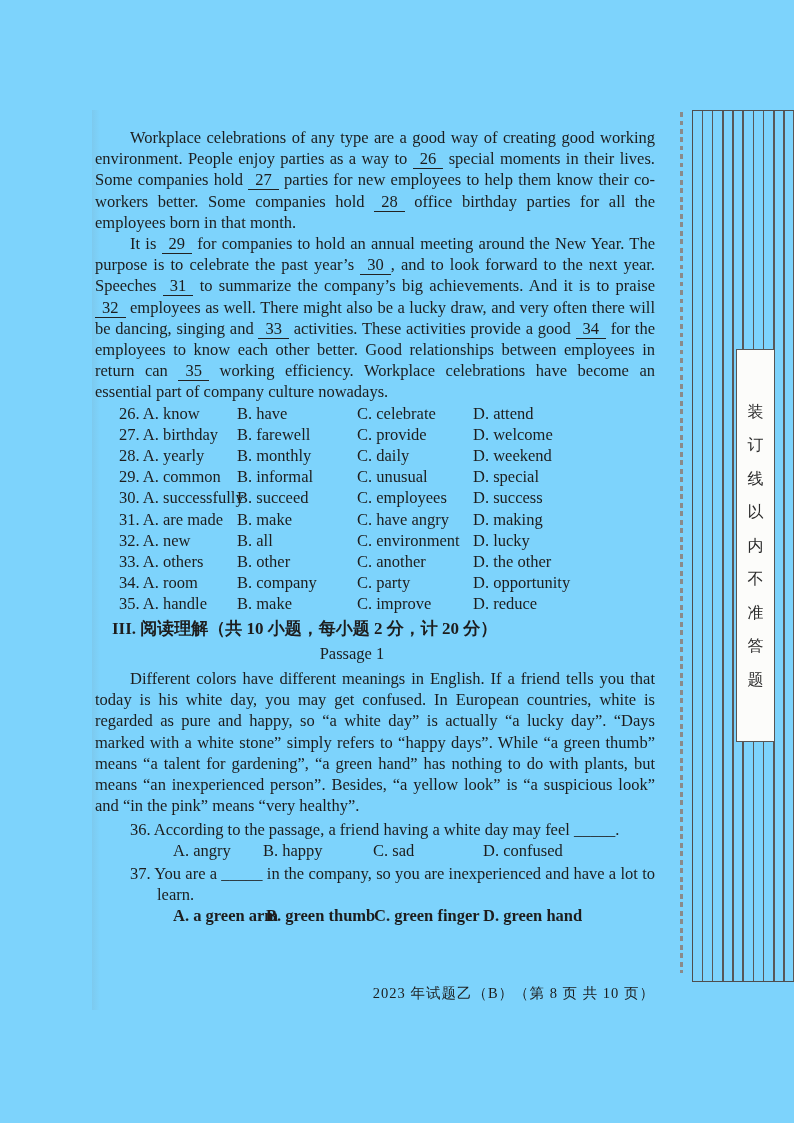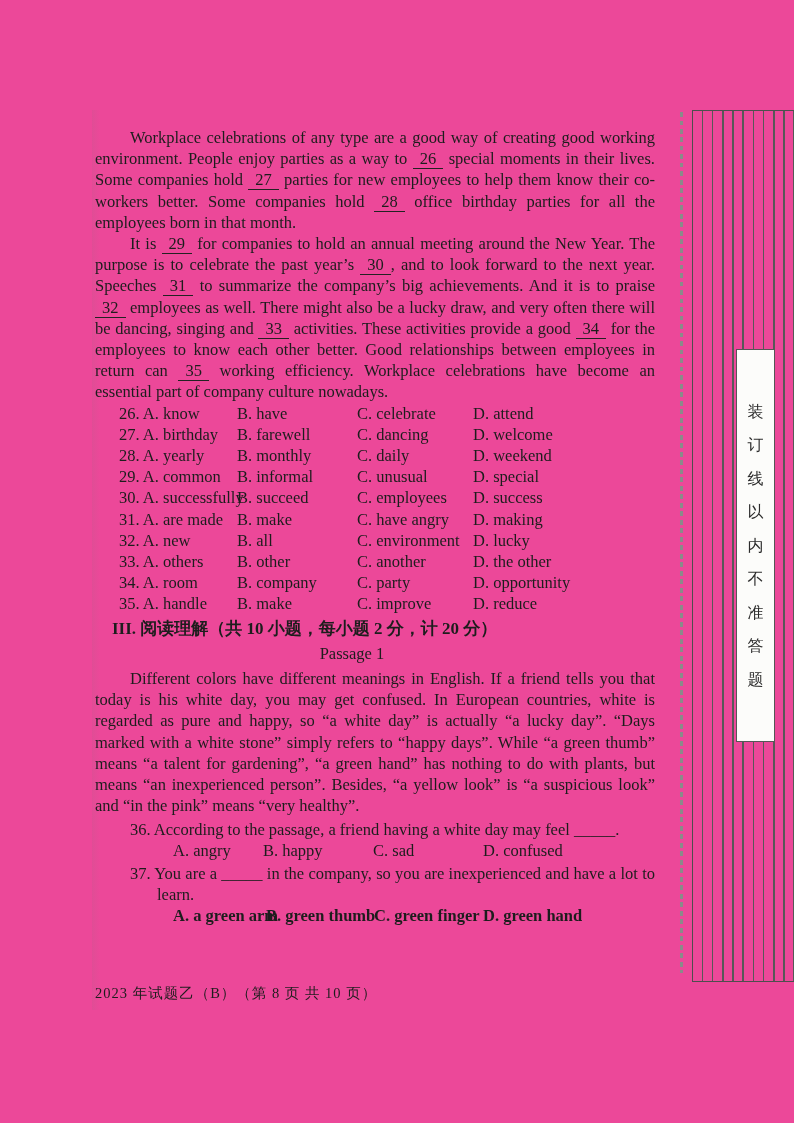--- a/index.html
+++ b/index.html
@@ -1,37 +1,37 @@
 <!DOCTYPE html>
 <html><head>
 <meta charset="utf-8">
 <style>
   html,body{margin:0;padding:0;background:#ffffff;}
   .page{
-    position:relative;width:794px;height:1123px;background:#ec4899;
+    position:relative;width:794px;height:1123px;background:#7dd3fc;
     font-family:"Liberation Serif","DejaVu Serif",serif;color:#1d1d1d;
     overflow:hidden;
   }
   
   .scan-shade{position:absolute;left:92px;top:110px;width:8px;height:900px;
     background:linear-gradient(to right, rgba(120,120,120,0.10), rgba(120,120,120,0));}
   .content{position:absolute;left:95px;top:127px;width:560px;font-size:16.5px;line-height:21.2px;}
   .para{text-align:justify;text-indent:35px;margin:0;}
   .blank{border-bottom:1.3px solid #222;padding:0 7px;white-space:nowrap;}
   .opt-grid{margin-left:24px;display:grid;grid-template-columns:118px 120px 116px auto;}
   .opt-cell{white-space:nowrap;overflow:visible;}
   .sec-head{font-weight:bold;margin:3px 0 0 17px;font-size:17px;}
   .sec-instr{font-weight:bold;margin:0 0 0 35px;font-size:17px;}
   .passage-title{text-align:center;position:relative;left:-23px;margin:4px 0;}
   .qstem{padding-left:62px;text-indent:-27px;text-align:justify;margin:2px 0 0 0;}
   .q-opts{margin-left:78px;display:grid;}
   .q-opts.q36{grid-template-columns:90px 110px 110px auto;}
   .q-opts.q37{grid-template-columns:93px 108px 109px auto;font-weight:bold;}
   .q-opts > div{white-space:nowrap;}
-  .footer{position:absolute;top:984px;left:95px;width:560px;text-align:left;
+  .footer{position:absolute;top:984px;left:95px;width:560px;text-align:right;
     font-size:14.5px;letter-spacing:1px;}
   
   .binding-dash{position:absolute;left:680px;top:112px;height:861px;width:2.5px;
     background:repeating-linear-gradient(to bottom,#8a8a8a 0 4.5px,transparent 4.5px 8.5px);}
   .binding-box{position:absolute;left:692px;top:110px;width:102px;height:872px;
     border:1.6px solid #4e4e4e;border-right:none;box-sizing:border-box;
     background:repeating-linear-gradient(to right,transparent 0 8.7px,#585858 8.7px 10.2px);}
   .binding-label{position:absolute;left:43px;top:238px;width:39px;height:393px;
     background:#fcfcfa;border:1.3px solid #565656;box-sizing:border-box;
     display:flex;flex-direction:column;align-items:center;justify-content:center;
@@ -48,21 +48,21 @@
     <p class="para"><span>Workplace celebrations of any type are a good way of creating good working environment. People enjoy parties as a way to </span><span class="blank">26</span><span> special moments in their lives. Some companies hold </span><span class="blank">27</span><span> parties for new employees to help them know their co-workers better. Some companies hold </span><span class="blank">28</span><span> office birthday parties for all the employees born in that month.</span></p>
     <p class="para"><span>It is </span><span class="blank">29</span><span> for companies to hold an annual meeting around the New Year. The purpose is to celebrate the past year’s </span><span class="blank">30</span><span>, and to look forward to the next year. Speeches </span><span class="blank">31</span><span> to summarize the company’s big achievements. And it is to praise </span><span class="blank">32</span><span> employees as well. There might also be a lucky draw, and very often there will be dancing, singing and </span><span class="blank">33</span><span> activities. These activities provide a good </span><span class="blank">34</span><span> for the employees to know each other better. Good relationships between employees in return can </span><span class="blank">35</span><span> working efficiency. Workplace celebrations have become an essential part of company culture nowadays.</span></p>
 
     <div class="opt-grid">
         <div class="opt-cell"><span>26. </span>A. know</div>
         <div class="opt-cell">B. have</div>
         <div class="opt-cell">C. celebrate</div>
         <div class="opt-cell">D. attend</div>
         <div class="opt-cell"><span>27. </span>A. birthday</div>
         <div class="opt-cell">B. farewell</div>
-        <div class="opt-cell">C. dancing</div>
+        <div class="opt-cell">C. provide</div>
         <div class="opt-cell">D. welcome</div>
         <div class="opt-cell"><span>28. </span>A. yearly</div>
         <div class="opt-cell">B. monthly</div>
         <div class="opt-cell">C. daily</div>
         <div class="opt-cell">D. weekend</div>
         <div class="opt-cell"><span>29. </span>A. common</div>
         <div class="opt-cell">B. informal</div>
         <div class="opt-cell">C. unusual</div>
         <div class="opt-cell">D. special</div>
         <div class="opt-cell"><span>30. </span>A. successfully</div>

